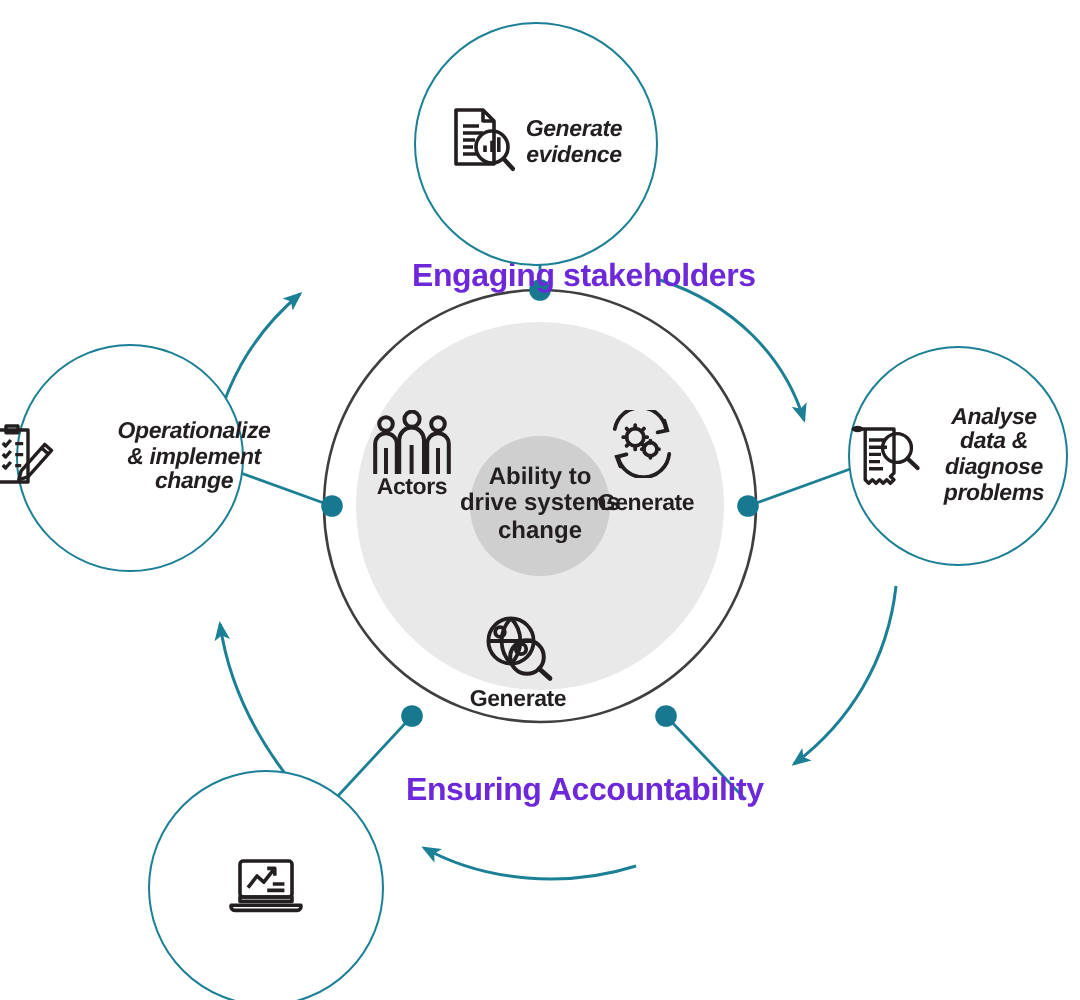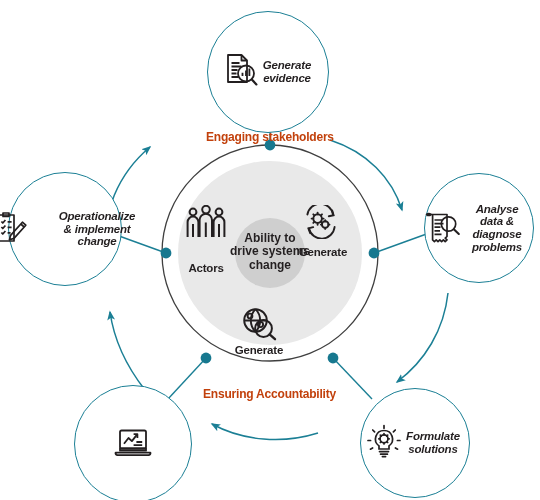--- a/index.html
+++ b/index.html
@@ -18,21 +18,21 @@
     box-sizing:border-box;
     font-style:italic;
   }
   .node .ico{display:block;line-height:0;margin-bottom:3px;}
   .node .lbl{
     color:#231f20;font-weight:bold;font-size:11.5px;line-height:12.6px;
     text-align:center;letter-spacing:-0.2px;padding:0 4px;
   }
 
   .flowlabel{
-    position:absolute;color:#c2410c;font-weight:bold;font-size:12px;
+    position:absolute;color:#6d28d9;font-weight:bold;font-size:16px;
     letter-spacing:-0.2px;white-space:nowrap;
   }
 
   .corelabel{
     position:absolute;color:#231f20;font-weight:bold;font-size:11.5px;
     letter-spacing:-0.2px;white-space:nowrap;text-align:center;
   }
   .coreicon{position:absolute;line-height:0;}
   .centertext{
     position:absolute;color:#231f20;font-weight:bold;font-size:12px;
@@ -85,21 +85,21 @@
       <g fill="none" stroke="#231f20" stroke-width="2">
         <circle cx="8" cy="7" r="3.4"></circle>
           <circle cx="21" cy="4.6" r="3.8"></circle>
           <circle cx="34" cy="7" r="3.4"></circle>
         <path d="M2.6,32 L2.6,17 a5.4,5.4 0 0 1 10.8,0 L13.4,32 M8,19 L8,32"></path>
         <path d="M14.6,32 L14.6,15 a6.2,6.2 0 0 1 12.4,0 L27,32 M20.8,17.5 L20.8,32"></path>
         <path d="M28.6,32 L28.6,17 a5.4,5.4 0 0 1 10.8,0 L39.4,32 M34,19 L34,32"></path>
       </g>
     </svg>
   </div>
-  <div class="corelabel" style="left:185px;top:262px;width:42px;">Actors</div>
+  <div class="corelabel" style="left:185px;top:238px;width:42px;">Actors</div>
 
   <div class="coreicon" style="left:303px;top:205px;">
     <svg width="36" height="34" viewBox="0 0 36 34">
       <g fill="none" stroke="#231f20" stroke-width="1.9" stroke-linecap="round">
         <path d="M4.4,9.5 A13,13 0 0 1 30,9.5"></path>
         <path d="M31.6,22 A13,13 0 0 1 6,23.5"></path>
         <path d="M29.2,5.4 L30.6,10.2 L25.8,11.2"></path>
         <path d="M7.2,28.2 L5.4,23.4 L10.2,22.2"></path>
         <circle cx="14.6" cy="13.6" r="4.3"></circle>
         <circle cx="22.2" cy="19.6" r="3.3"></circle>
@@ -158,35 +158,20 @@
           <circle cx="23.5" cy="14" r="7.2"></circle>
           <path d="M28.8,19.3 L33.8,24" stroke-width="2.1" stroke-linecap="round"></path>
         </g>
       </svg>
     </span>
     <span class="lbl" style="white-space:pre-line;">Analyse data &amp;
 diagnose
 problems</span>
   </div>
 
-  <div class="node" style="left:360px;top:388px;width:110px;height:110px;">
-    <span class="ico">
-      <svg width="36" height="36" viewBox="0 0 36 36">
-        <g fill="none" stroke="#231f20" stroke-width="1.7" stroke-linecap="round">
-          <path d="M18,6.5 a8.5,8.5 0 0 1 5,15.4 V25 h-10 v-3.1 A8.5,8.5 0 0 1 18,6.5 Z"></path>
-          <path d="M13.5,27.6 h9 M14.6,30.2 h6.8 M16.4,32.6 h3.2"></path>
-          <circle cx="18" cy="14.8" r="4"></circle>
-          <path d="M18,9.6 v1.3 M18,18.7 v1.3 M12.8,14.8 h1.3 M21.9,14.8 h1.3 M14.3,11.1 l0.95,0.95 M20.75,17.55 l0.95,0.95 M21.7,11.1 l-0.95,0.95 M15.25,17.55 l-0.95,0.95"></path>
-          <path d="M18,1.6 v2.6 M6.7,6 L8.6,7.9 M29.3,6 L27.4,7.9 M2,16.5 h2.6 M31.4,16.5 H34 M4.4,25.2 L6.6,24 M31.6,25.2 L29.4,24"></path>
-        </g>
-      </svg>
-    </span>
-    <span class="lbl" style="white-space:pre-line;">Formulate
-solutions</span>
-  </div>
 
   <div class="node" style="left:74px;top:385px;width:118px;height:118px;">
     <span class="ico">
       <svg width="40" height="32" viewBox="0 0 40 32">
         <g fill="none" stroke="#231f20" stroke-width="1.8" stroke-linejoin="round">
           <rect x="7" y="3.5" width="26" height="18" rx="1.6"></rect>
           <path d="M2.6,25.6 h34.8 a2,2 0 0 1 -2,2.6 H4.6 a2,2 0 0 1 -2,-2.6 Z"></path>
           <path d="M7,21.5 h26 v2.2 H7 Z"></path>
           <path d="M11,16.8 L15.5,11 l3.4,3.1 L24,7.6"></path>
           <path d="M20.6,7.2 h3.8 v3.7"></path>

